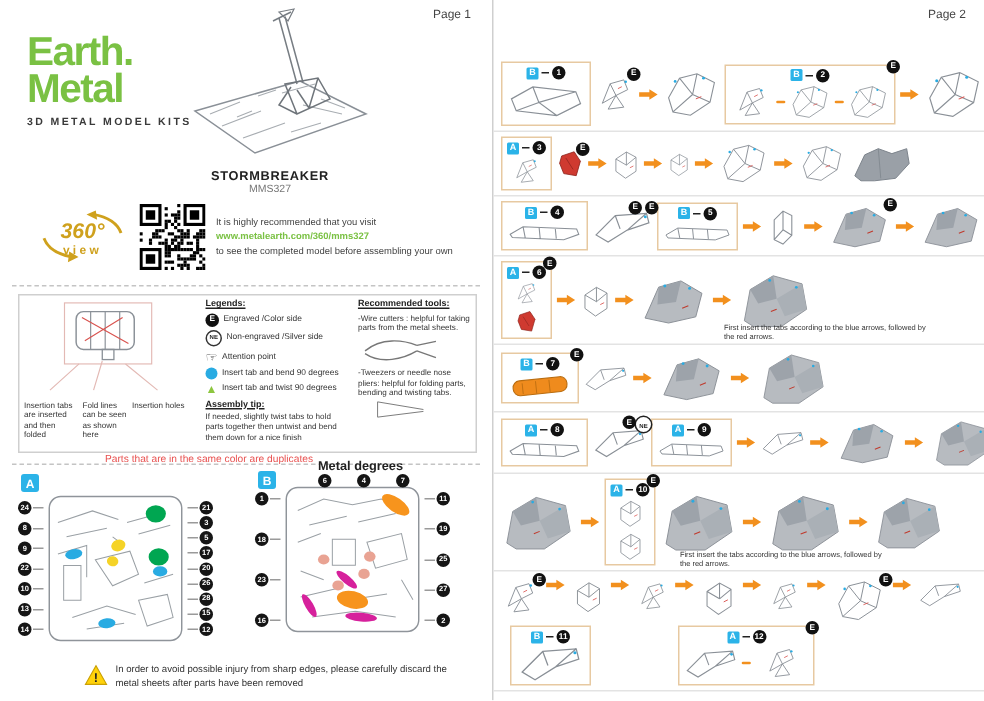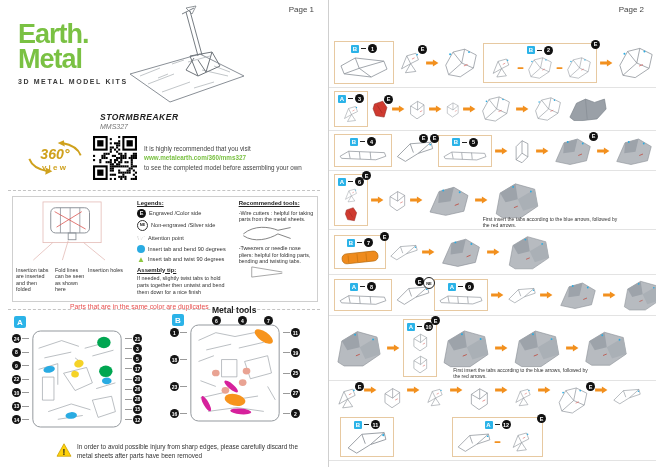--- a/index.html
+++ b/index.html
@@ -5,21 +5,21 @@
   html,body{margin:0;padding:0;background:#ffffff;}
   body{font-family:"Liberation Sans", sans-serif;color:#333;}
   #stage{position:relative;width:656px;height:467px;background:#fff;overflow:hidden;}
   .pagelabel{position:absolute;font-size:8px;color:#444;padding-left:31px;}
   
   #p1{position:absolute;left:0;top:0;width:328px;height:467px;}
   .logo{position:absolute;left:18px;top:22px;line-height:0.92;}
   .logo .l1{font-size:27px;font-weight:bold;color:#7ac143;letter-spacing:-1px;}
   .logo .tag{margin-top:7px;font-size:7px;font-weight:bold;color:#3a3a3a;letter-spacing:1.6px;}
   .hero{position:absolute;left:102px;top:4px;}
-  .modelname{position:absolute;left:100px;top:112px;width:160px;text-align:left;font-style:italic;}
+  .modelname{position:absolute;left:100px;top:112px;width:160px;text-align:center;}
   .modelname .nm{font-size:8.5px;font-weight:bold;color:#222;letter-spacing:0.5px;}
   .modelname .sku{font-size:7px;color:#777;margin-top:1px;}
   .qrrow{position:absolute;left:24px;top:136px;display:flex;align-items:center;gap:7px;}
   .qrnote{font-size:6.3px;line-height:1.45;color:#444;}
   .qrnote .url{color:#7ac143;font-weight:bold;}
   .dashed{position:absolute;left:8px;right:8px;border-top:1px dashed #c4c4c4;}
   .instrbox{position:absolute;left:12px;top:196px;width:306px;height:106px;border:1px solid #cfcfcf;display:flex;gap:5px;padding:3px;box-sizing:border-box;}
   .col-diagram{width:118px;}
   .diaglabels{display:flex;gap:3px;margin-top:1px;}
   .diaglabels div{font-size:5.4px;line-height:1.2;color:#333;}
@@ -365,21 +365,21 @@
         <div>-Tweezers or needle nose pliers: helpful for folding parts, bending and twisting tabs.</div>
         <svg width="56" height="14" viewBox="0 0 56 22">
           <path d="M4,3 L52,11 M4,19 L52,13 M4,3 L4,19" stroke="#777" fill="none" stroke-width="1"></path>
         </svg>
       </div>
     </div>
 
     <div class="dashed" style="top:309px;"></div>
 
     <div class="dupnote">Parts that are in the same color are duplicates</div>
-    <div class="sheetstitle">Metal tools</div>
+    <div class="sheetstitle">Metal degrees</div>
 
     <div id="sheetA" class="sheet" style="left:12px;top:328px;">
         <div class="sheet-chip" style="top: -12px; left: 2px;">A</div>
         <div class="s-col">
           <div class="co">
             <span class="pn">24</span>
             <span class="ln"></span>
           </div>
           <div class="co">
             <span class="pn">8</span>

